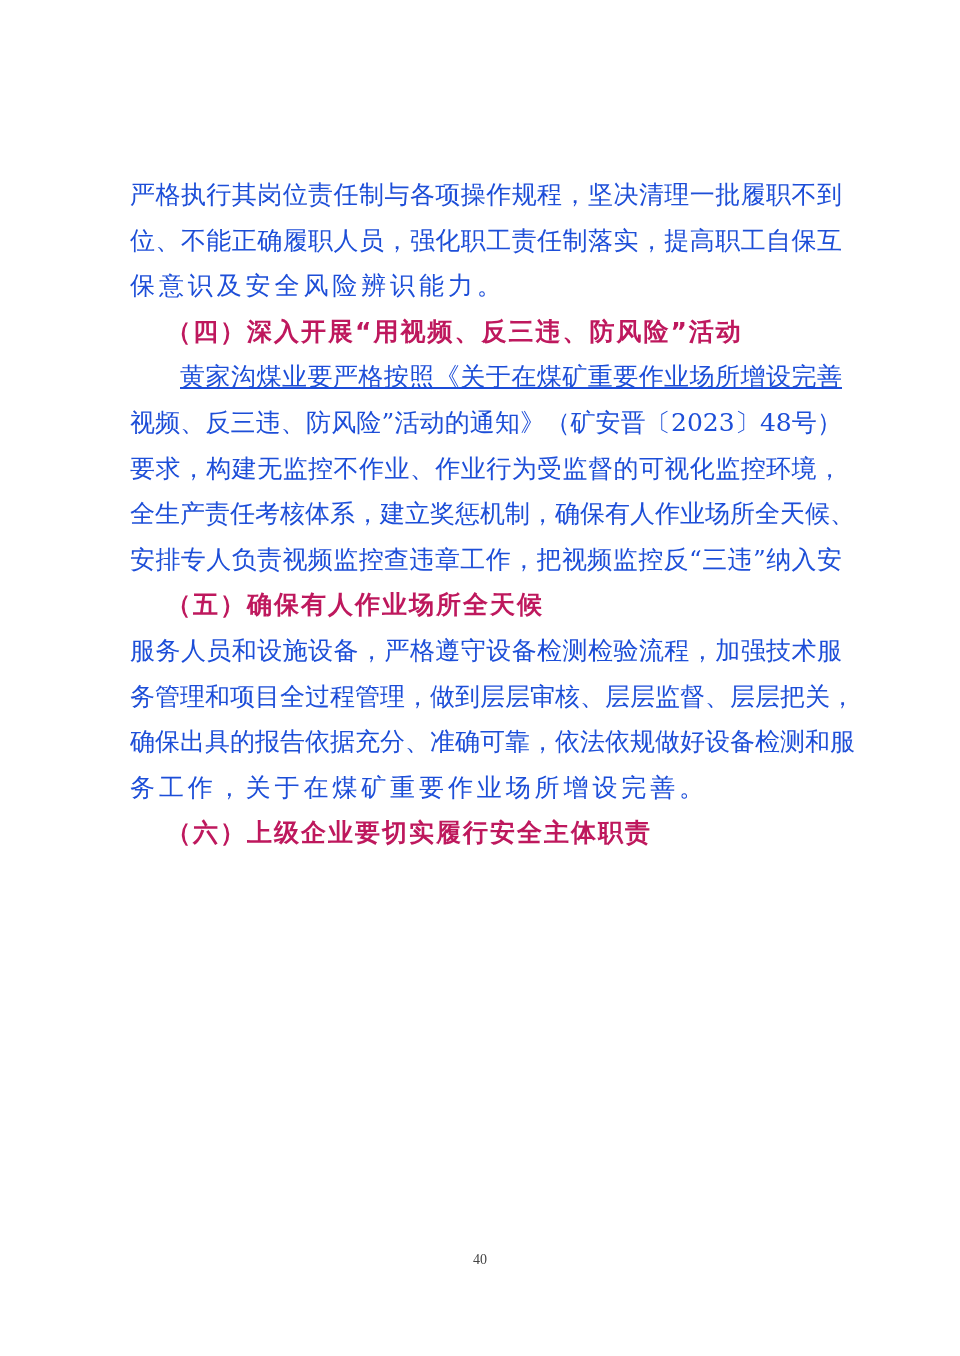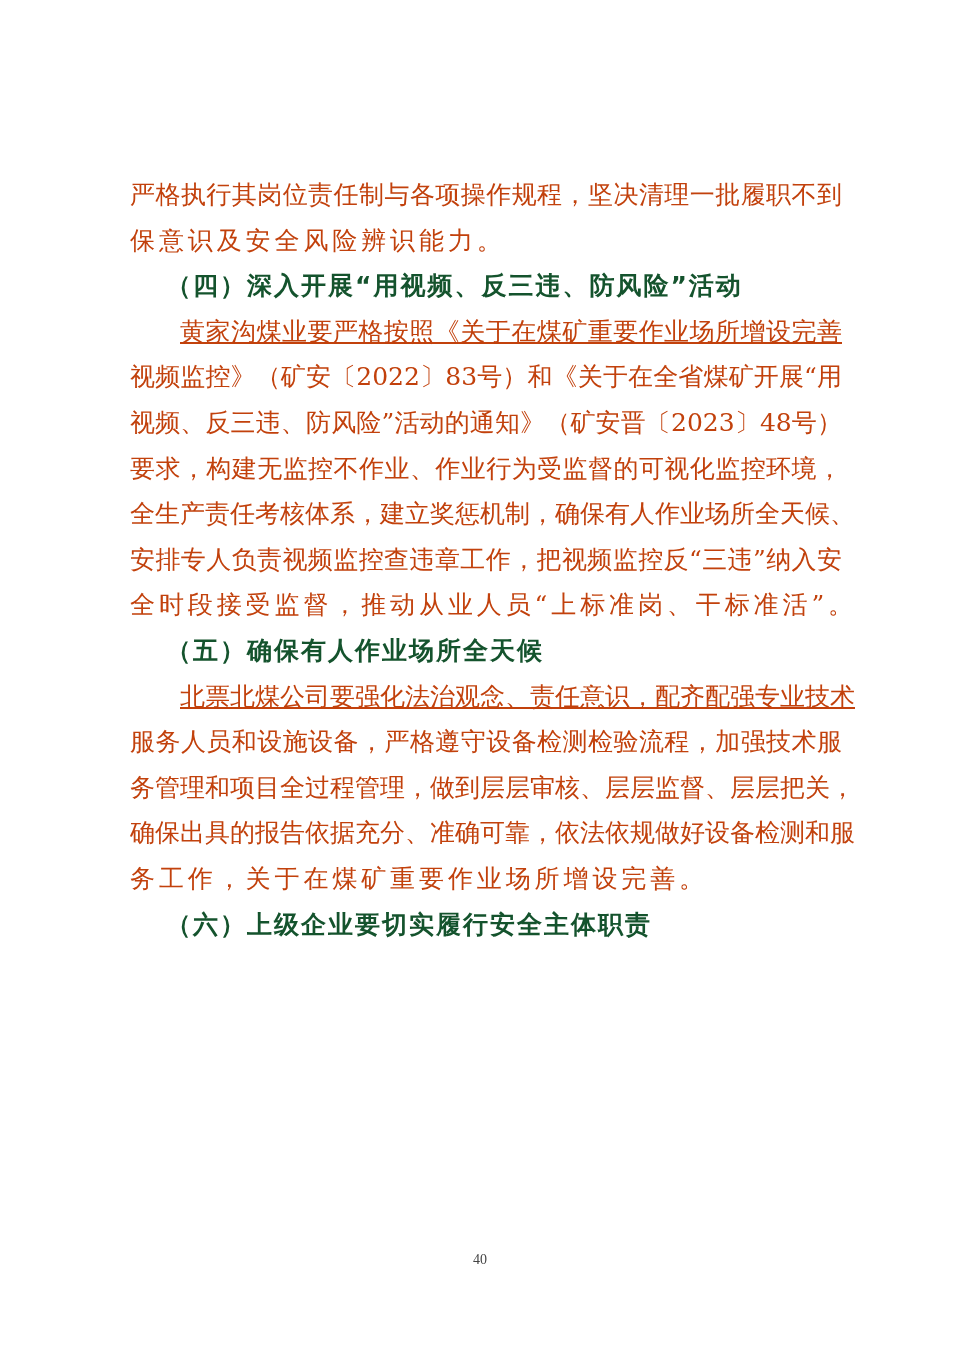--- a/index.html
+++ b/index.html
@@ -28,35 +28,35 @@
       left: 130px;
       top: 172px;
       width: 712px;
     }
     .line {
       height: 45.6px;
       line-height: 45.6px;
       font-size: 25px;
       white-space: nowrap;
       letter-spacing: 3.9px;
-      color: #c2410c;
+      color: #1d4ed8;
     }
     .line.justify {
       text-align: justify;
       text-align-last: justify;
       letter-spacing: 0;
     }
     .line.indent {
       padding-left: 50px;
       text-decoration: underline;
     }
     .heading {
       font-family: "DejaVu Sans", "Liberation Sans", sans-serif;
       font-weight: bold;
-      color: #14532d;
+      color: #be185d;
       letter-spacing: 2px;
       padding-left: 36px;
     }
     .page-number {
       position: absolute;
       top: 1252px;
       left: 0;
       width: 960px;
       text-align: center;
       font-family: "Liberation Serif", "DejaVu Serif", serif;
@@ -65,39 +65,37 @@
     }
   </style>
 </head>
 <body>
 
 <div class="page">
   <div class="content">
 
     <div>
       <div class="line justify">严格执行其岗位责任制与各项操作规程，坚决清理一批履职不到</div>
+      <div class="line justify">位、不能正确履职人员，强化职工责任制落实，提高职工自保互</div>
       <div class="line">保意识及安全风险辨识能力。</div>
     </div>
 
     <div class="line heading">（四）深入开展“用视频、反三违、防风险”活动</div>
 
     <div>
       <div class="line justify indent">黄家沟煤业要严格按照《关于在煤矿重要作业场所增设完善</div>
-      <div class="line justify">视频监控》（矿安〔2022〕83号）和《关于在全省煤矿开展“用</div>
       <div class="line justify">视频、反三违、防风险”活动的通知》（矿安晋〔2023〕48号）</div>
       <div class="line justify">要求，构建无监控不作业、作业行为受监督的可视化监控环境，</div>
       <div class="line justify">全生产责任考核体系，建立奖惩机制，确保有人作业场所全天候、</div>
       <div class="line justify">安排专人负责视频监控查违章工作，把视频监控反“三违”纳入安</div>
-      <div class="line">全时段接受监督，推动从业人员“上标准岗、干标准活”。</div>
     </div>
 
     <div class="line heading">（五）确保有人作业场所全天候</div>
 
     <div>
-      <div class="line justify indent">北票北煤公司要强化法治观念、责任意识，配齐配强专业技术</div>
       <div class="line justify">服务人员和设施设备，严格遵守设备检测检验流程，加强技术服</div>
       <div class="line justify">务管理和项目全过程管理，做到层层审核、层层监督、层层把关，</div>
       <div class="line justify">确保出具的报告依据充分、准确可靠，依法依规做好设备检测和服</div>
       <div class="line">务工作，关于在煤矿重要作业场所增设完善。</div>
     </div>
 
     <div class="line heading">（六）上级企业要切实履行安全主体职责</div>
 
 
   </div>

